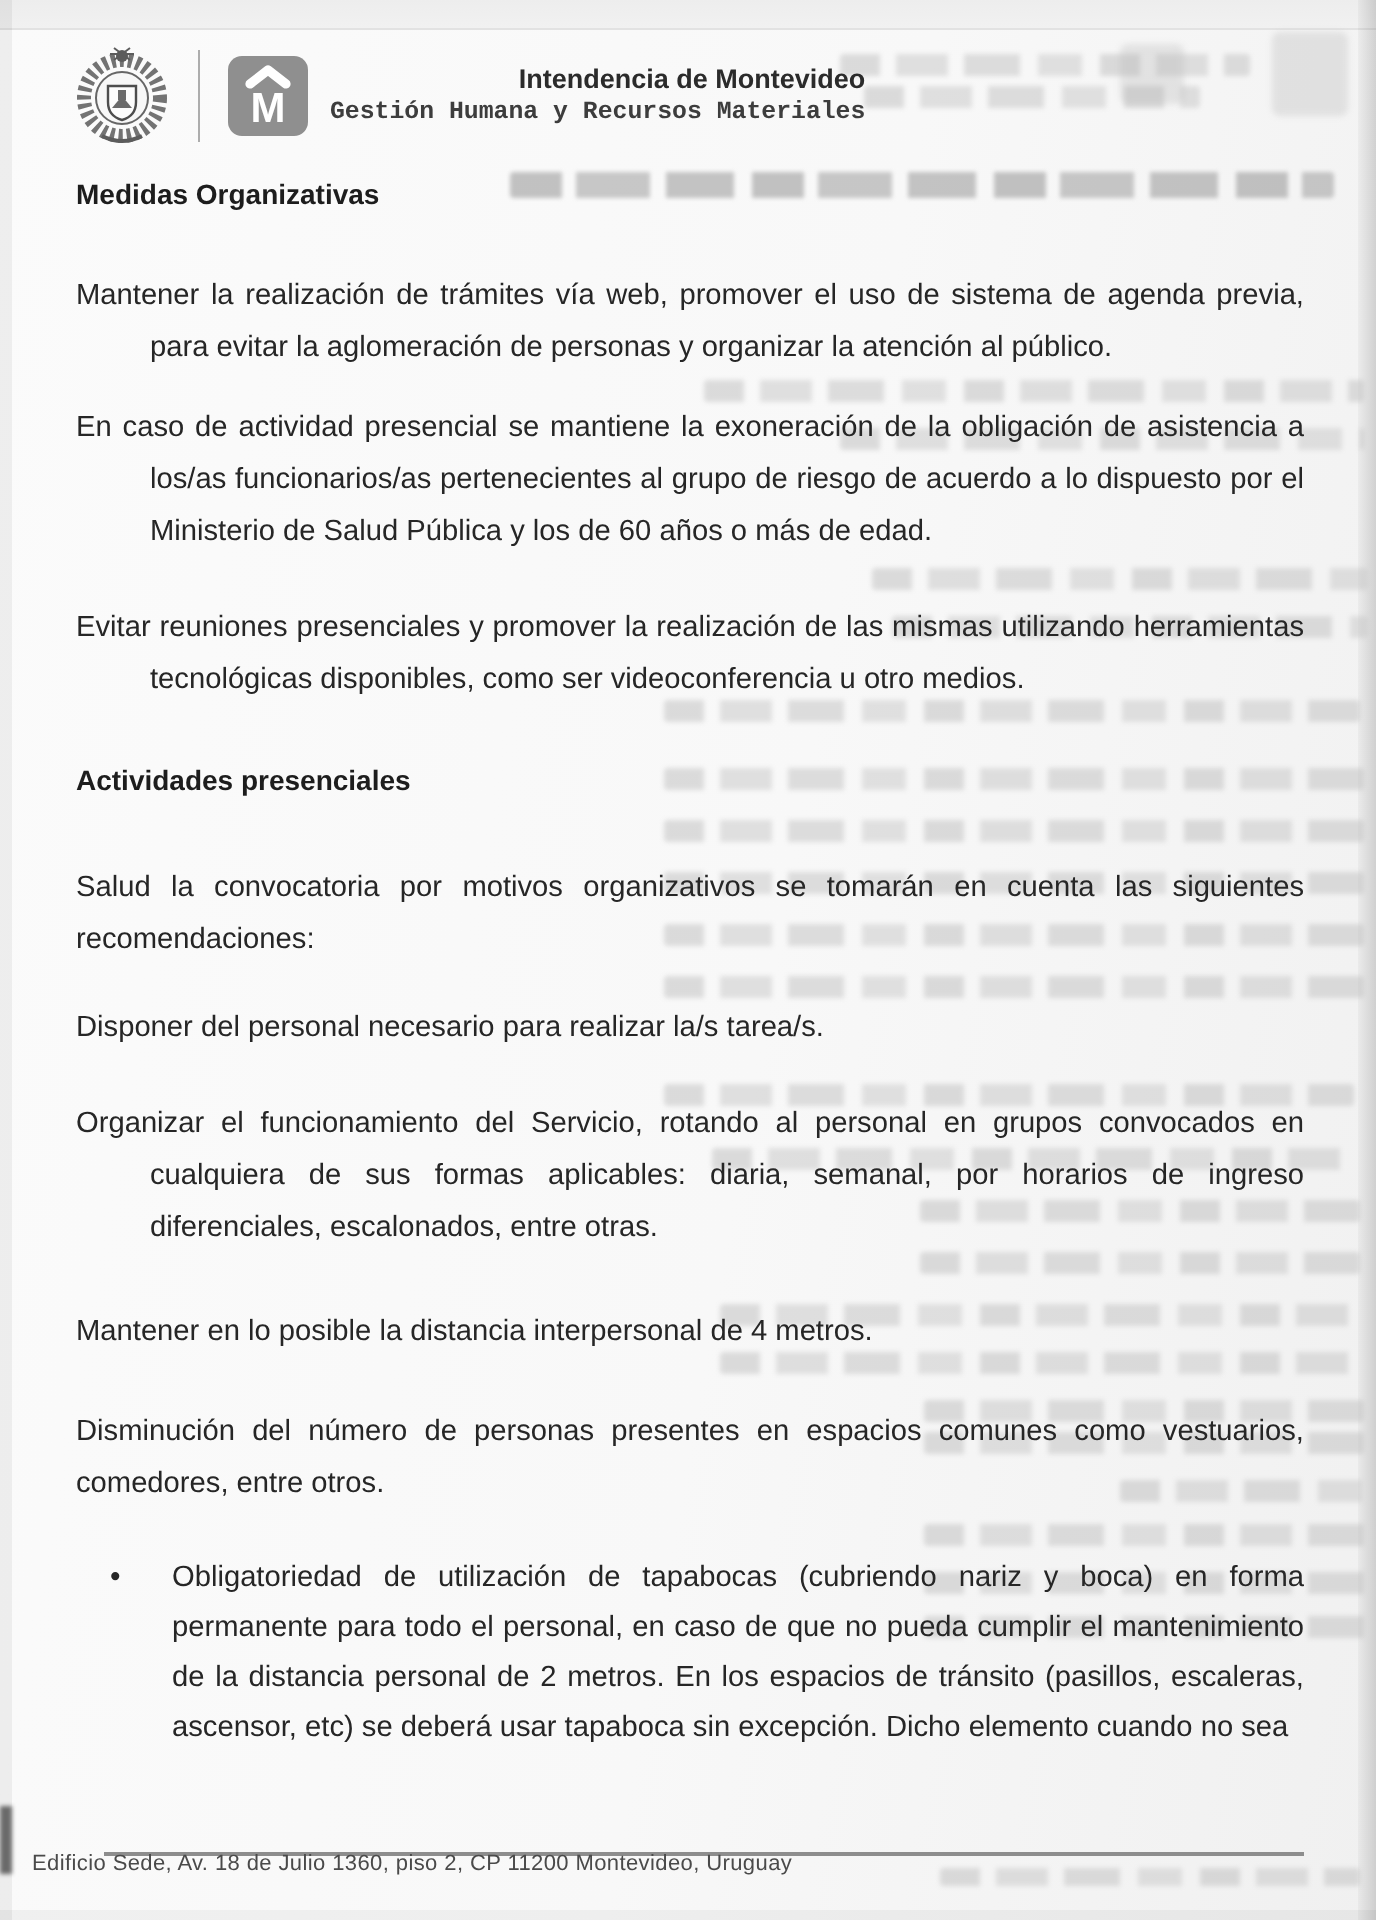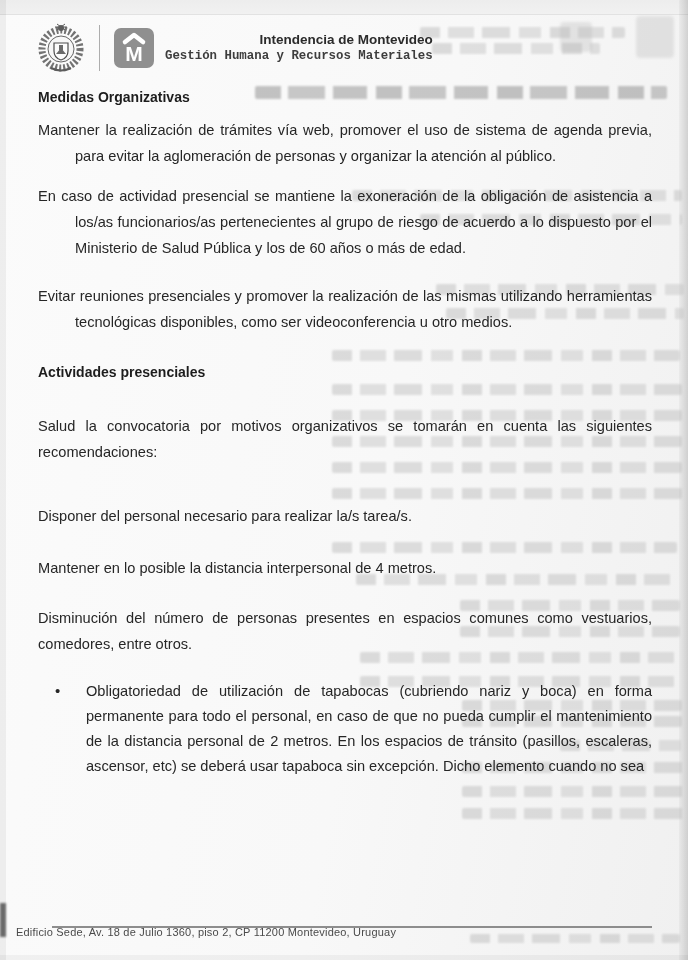--- a/index.html
+++ b/index.html
@@ -109,33 +109,34 @@
     <div class="org-text">
       <div class="org-name">Intendencia de Montevideo</div>
       <div class="dept-name">Gestión Humana y Recursos Materiales</div>
     </div>
   </div>
 
   <div class="content">
 
     <h2 class="doc-heading" style="margin-top:14px;">Medidas Organizativas</h2>
 
-    <p class="para hang" style="margin-top:9px;">Mantener la realización de trámites vía web, promover el uso de sistema de agenda previa, para evitar la aglomeración de personas y organizar la atención al público.</p>
+    <p class="para hang" style="margin-top:27px;">Mantener la realización de trámites vía web, promover el uso de sistema de agenda previa, para evitar la aglomeración de personas y organizar la atención al público.</p>
 
 
     <p class="para hang" style="margin-top:14px;">En caso de actividad presencial se mantiene la exoneración de la obligación de asistencia a los/as funcionarios/as pertenecientes al grupo de riesgo de acuerdo a lo dispuesto por el Ministerio de Salud Pública y los de 60 años o más de edad.</p>
 
     <p class="para hang" style="margin-top:22px;">Evitar reuniones presenciales y promover la realización de las mismas utilizando herramientas tecnológicas disponibles, como ser videoconferencia u otro medios.</p>
 
     <h2 class="doc-heading" style="margin-top:26px;">Actividades presenciales</h2>
 
     <p class="para" style="margin-top:30px;">Salud la convocatoria por motivos organizativos se tomarán en cuenta las siguientes recomendaciones:</p>
 
-    <p class="para" style="margin-top:38px;">Disponer del personal necesario para realizar la/s tarea/s.</p>
+    <p class="para" style="margin-top:18px;">Disponer del personal necesario para realizar la/s tarea/s.</p>
 
+    <p class="para hang" style="margin-top:22px;">Organizar el funcionamiento del Servicio, rotando al personal en grupos convocados en cualquiera de sus formas aplicables: diaria, semanal, por horarios de ingreso diferenciales, escalonados, entre otras.</p>
 
     <p class="para" style="margin-top:26px;">Mantener en lo posible la distancia interpersonal de 4 metros.</p>
 
     <p class="para" style="margin-top:24px;">Disminución del número de personas presentes en espacios comunes como vestuarios, comedores, entre otros.</p>
 
     <div class="bullet" style="margin-top:22px;">
       <span class="marker">•</span>
       <span>Obligatoriedad de utilización de tapabocas (cubriendo nariz y boca) en forma permanente para todo el personal, en caso de que no pueda cumplir el mantenimiento de la distancia personal de 2 metros. En los espacios de tránsito (pasillos, escaleras, ascensor, etc) se deberá usar tapaboca sin excepción. Dicho elemento cuando no sea</span>
     </div>
 

